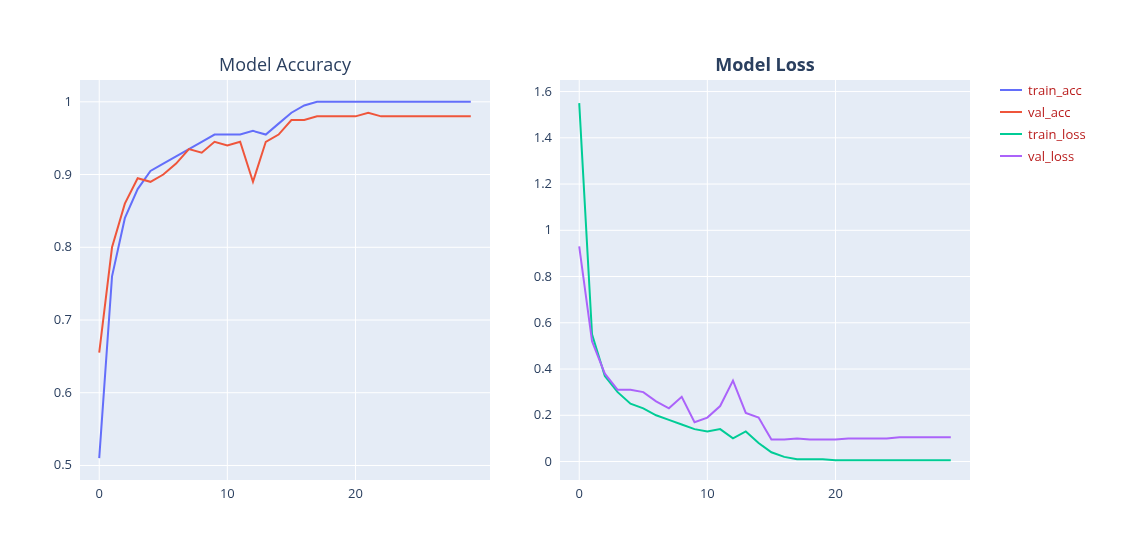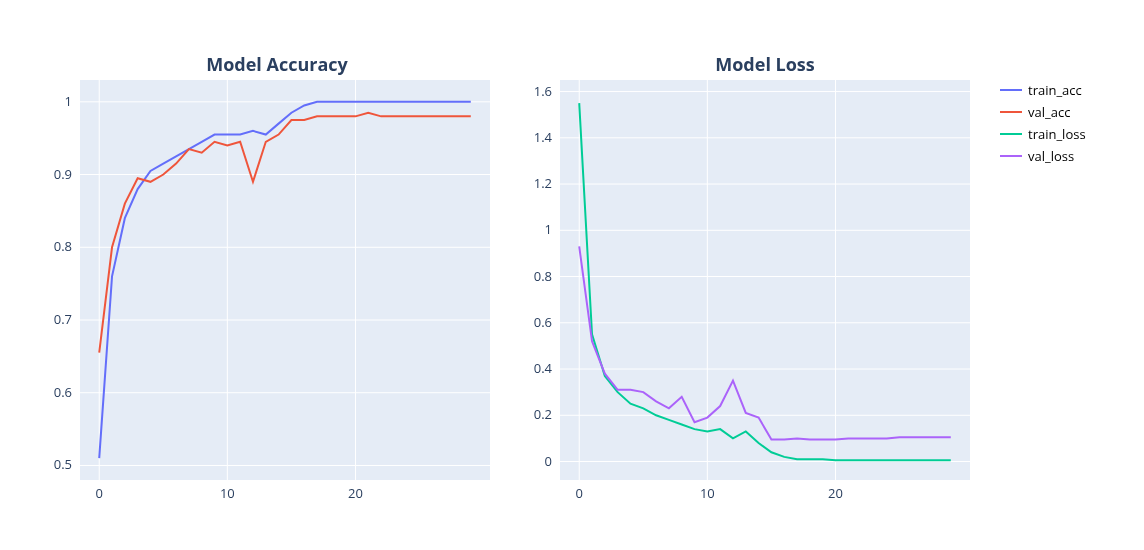--- a/index.html
+++ b/index.html
@@ -28,21 +28,21 @@
   }
   .title {
     position: absolute;
     font-size: 18px;
     color: #2a3f5f;
     text-align: center;
   }
   .legend {
     position: absolute;
     font-size: 13px;
-    color: #000000;
+    color: #b91c1c;
   }
   .legend-item {
     display: flex;
     align-items: center;
     height: 20px;
     margin-bottom: 2px;
   }
   .legend-swatch {
     width: 22px;
     height: 2px;
@@ -71,21 +71,21 @@
       <text x="74.21875" y="428" text-anchor="middle" fill="#2a3f5f" font-size="13">0</text>
       <text x="202.34375" y="428" text-anchor="middle" fill="#2a3f5f" font-size="13">10</text>
       <text x="330.46875" y="428" text-anchor="middle" fill="#2a3f5f" font-size="13">20</text>
       <text x="47" y="399.45454545454544" text-anchor="end" fill="#2a3f5f" font-size="13">0.5</text>
       <text x="47" y="326.72727272727275" text-anchor="end" fill="#2a3f5f" font-size="13">0.6</text>
       <text x="47" y="254.00000000000003" text-anchor="end" fill="#2a3f5f" font-size="13">0.7</text>
       <text x="47" y="181.27272727272725" text-anchor="end" fill="#2a3f5f" font-size="13">0.8</text>
       <text x="47" y="108.5454545454545" text-anchor="end" fill="#2a3f5f" font-size="13">0.9</text>
       <text x="47" y="35.81818181818181" text-anchor="end" fill="#2a3f5f" font-size="13">1</text>
     </svg>
-    <div class="title" style="left: 72px; top: 52px; width: 410px; font-weight: bold;">Model Accuracy</div>
+    <div class="title" style="left: 80px; top: 52px; width: 410px;">Model Accuracy</div>
     <svg class="chart" width="480" height="450" style="left: 505px; top: 70px;">
       <rect x="55" y="10" width="410" height="400" class="plot-bg"></rect>
       <g class="grid">
         <line x1="74.21875" x2="74.21875" y1="10" y2="410"></line>
         <line x1="202.34375" x2="202.34375" y1="10" y2="410"></line>
         <line x1="330.46875" x2="330.46875" y1="10" y2="410"></line>
         <line x1="55" x2="465" y1="391.5028901734104" y2="391.5028901734104"></line>
         <line x1="55" x2="465" y1="345.26011560693644" y2="345.26011560693644"></line>
         <line x1="55" x2="465" y1="299.0173410404624" y2="299.0173410404624"></line>
         <line x1="55" x2="465" y1="252.77456647398844" y2="252.77456647398844"></line>

